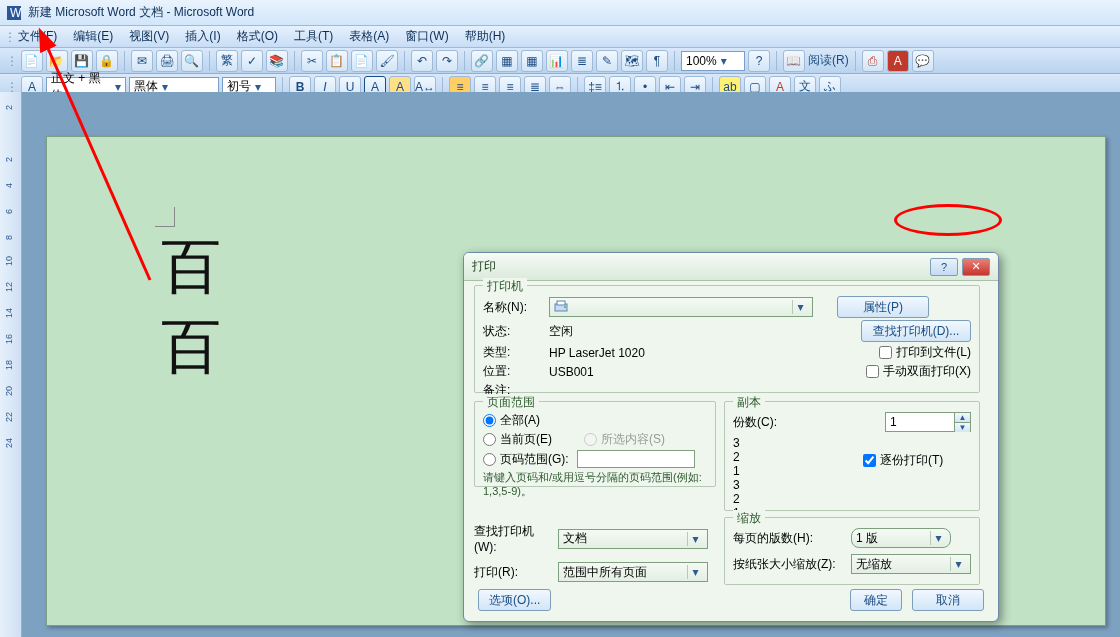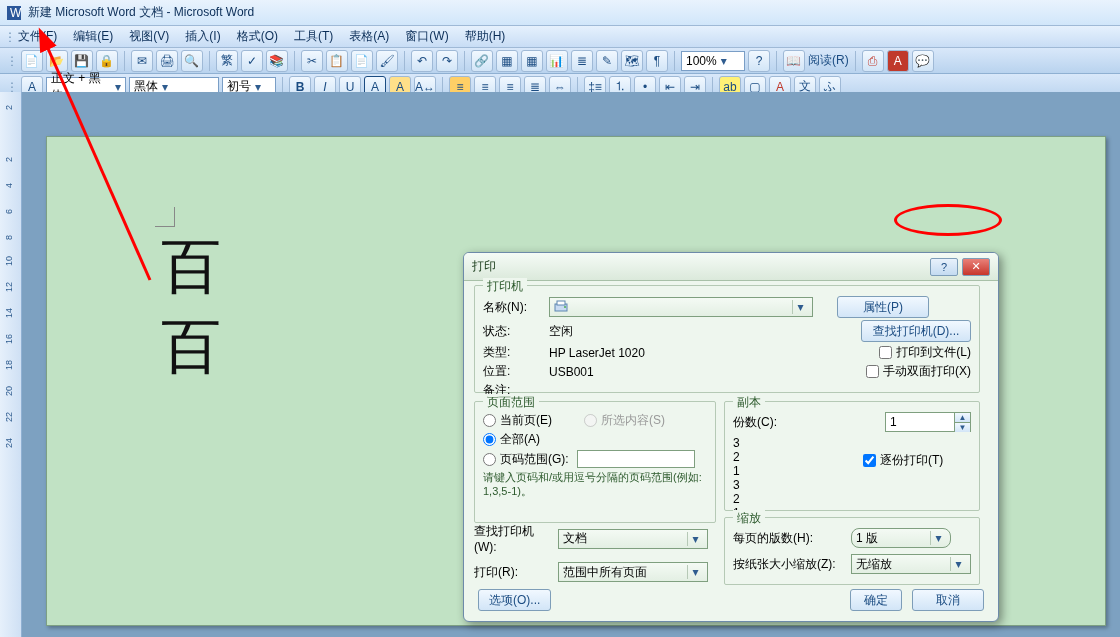--- a/index.html
+++ b/index.html
@@ -298,46 +298,46 @@
               <input type="checkbox" style="">
               <span>手动双面打印(X)</span>
             </label>
         </div>
         <div class="kv">
             <span class="l">备注:</span>
             <span></span>
           </div>
       </div>
 
-      <div class="fieldset" style="left:10px; top:120px; width:242px; height:122px;">
+      <div class="fieldset" style="left:10px; top:120px; width:242px; height:86px;">
         <div class="legend">页面范围</div>
+        <div class="kv">
+            <label class="radio">
+              <input type="radio" name="pr" checked="" style="">
+              <span>全部(A)</span>
+            </label>
+          </div>
         <div class="kv">
           <label class="radio">
               <input type="radio" name="pr" style="">
               <span>当前页(E)</span>
             </label>
           <label class="radio disabled" style="margin-left:24px;">
               <input type="radio" disabled="" style="">
               <span>所选内容(S)</span>
             </label>
         </div>
         <div class="kv">
-            <label class="radio">
-              <input type="radio" name="pr" checked="" style="">
-              <span>全部(A)</span>
-            </label>
-          </div>
-        <div class="kv">
           <label class="radio">
               <input type="radio" name="pr" style="">
               <span>页码范围(G):</span>
             </label>
           <input type="text" style="width: 118px; height: 18px; border: 1px solid rgb(127, 159, 127); background: rgb(255, 255, 255);" value="">
         </div>
-        <div class="smallhint">请键入页码和/或用逗号分隔的页码范围(例如: 1,3,5-1)。</div>
+        <div class="smallhint">请键入页码和/或用逗号分隔的页码范围(例如: 1,3,5-9)。</div>
       </div>
 
       <div class="fieldset" style="left:260px; top:120px; width:256px; height:110px;">
         <div class="legend">副本</div>
         <div class="kv">
           <span>份数(C):</span>
           <span style="margin-left:auto;"></span>
           <span class="spin">
             <input type="text" value="1" style="">
             <span class="sbtns">

